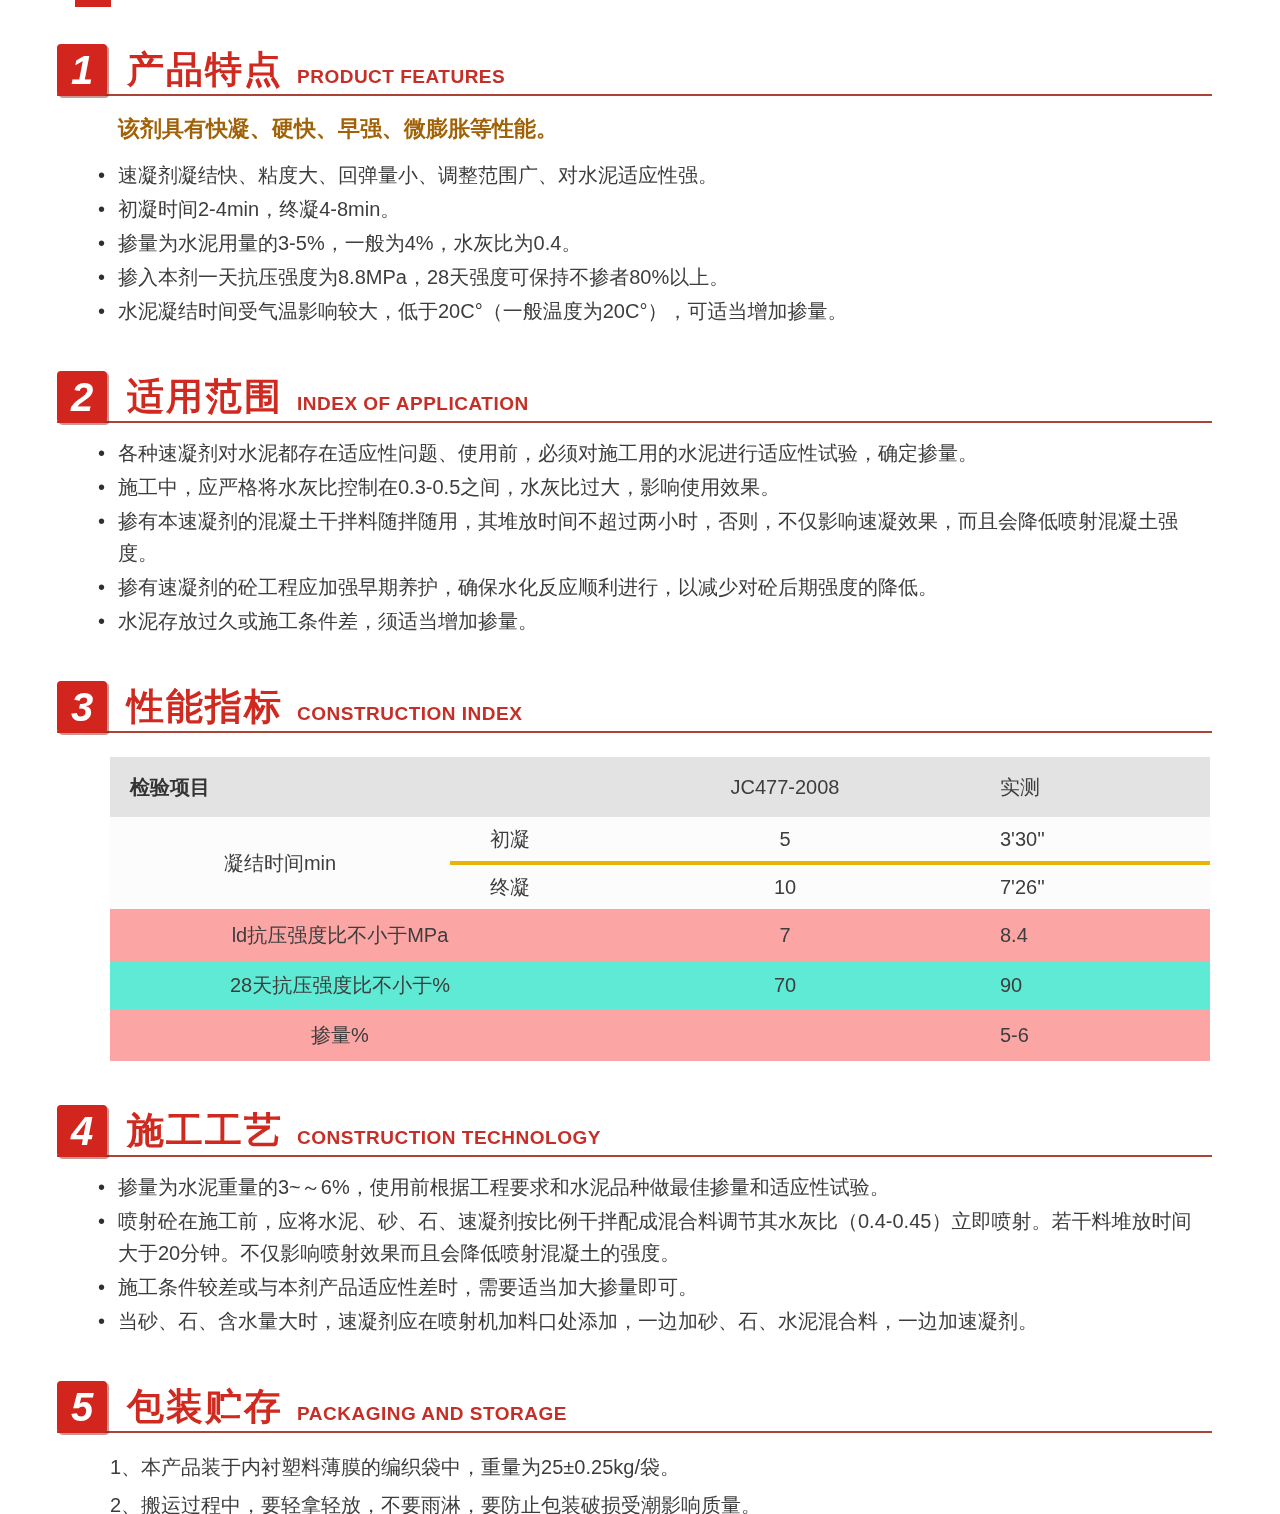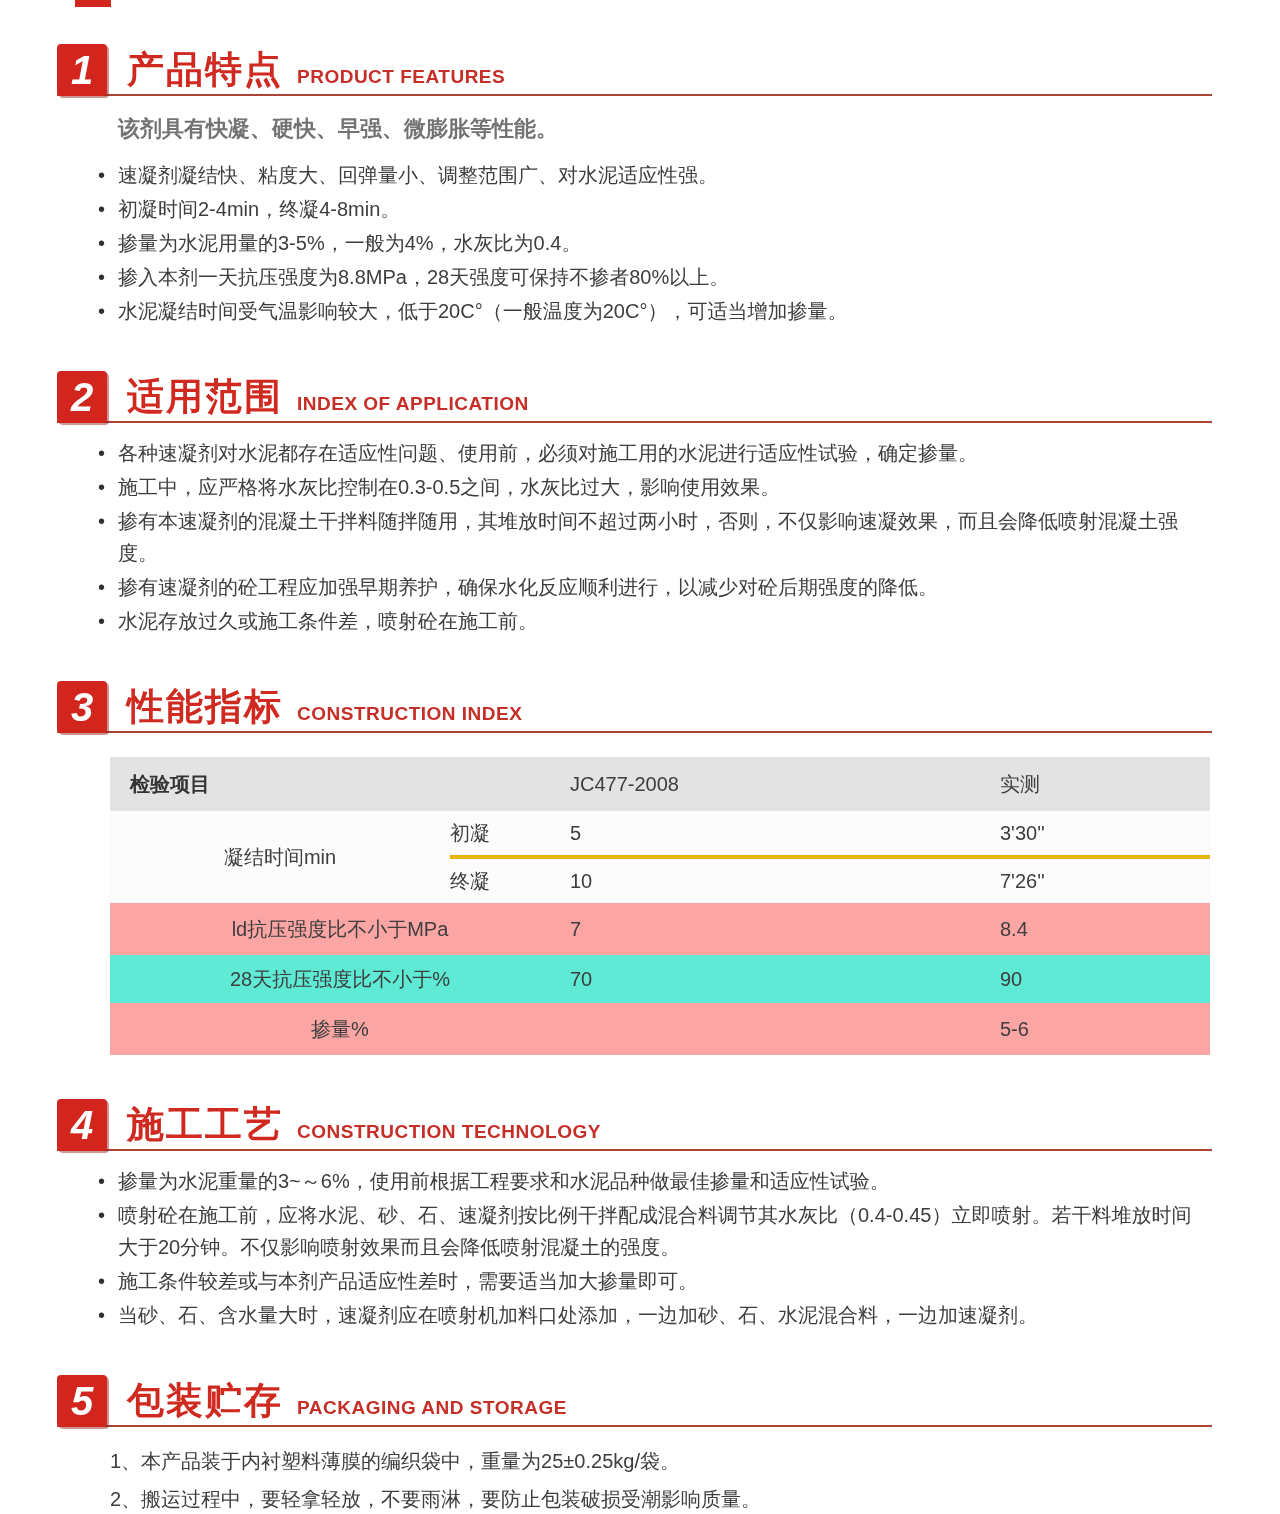--- a/index.html
+++ b/index.html
@@ -30,45 +30,45 @@
     color:#cf2920; font-size:37px; font-weight:bold; letter-spacing:2px;
     line-height:1; margin:0 14px 0 20px; padding-bottom:6px;
   }
   .title-en {
     color:#c62f27; font-size:19px; font-weight:bold; letter-spacing:0.5px;
     line-height:1; padding-bottom:8px; white-space:nowrap;
   }
 
   .intro {
     margin:16px 70px 6px 118px;
-    font-size:22px; font-weight:bold; color:#737373; line-height:1.5;font-family:Liberation Serif, serif;
+    font-size:22px; font-weight:bold; color:#a16207; line-height:1.5;font-family:Liberation Serif, serif;
   }
   .bullets { margin:14px 70px 0 96px; }
   .bullet {
     position:relative; padding-left:22px;
     font-size:20px; line-height:1.6; color:#3d3d3d; margin:2px 0;
   }
   .bullet::before { content:"•"; position:absolute; left:2px; top:0; color:#2f2f2f; }
   .numbered { margin:18px 70px 0 110px; }
   .num-item { font-size:20px; line-height:1.6; color:#3d3d3d; margin:6px 0; }
 
   table.perf {
     margin:24px 70px 0 110px; width:1100px;
     border-collapse:collapse; font-size:20px; color:#3d3d3d;
     table-layout:fixed;
   }
   table.perf col.c1 { width:340px; }
   table.perf col.c2 { width:120px; }
   table.perf col.c3 { width:430px; }
   table.perf col.c4 { width:210px; }
   table.perf td, table.perf th { font-weight:normal; padding:0; }
-  tr.t-head td { background:#e3e3e3; height:54px;margin-top:48px; }
+  tr.t-head td { background:#e3e3e3; height:60px;margin-top:48px; }
   tr.t-head td:first-child { padding-left:20px; font-weight:bold; color:#333; }
   td.lbl { padding-left:20px; text-align:center; }
-  td.ctr { text-align:left; }
+  td.ctr { text-align:center; }
   td.meas { padding-left:35px; text-align:left; }
   tr.sub-row { background:#fcfcfc; height:46px; }
   tr.sub-row-a td.divided { border-bottom:4px solid #eab308; }
   tr.gray { background:#fca5a5; height:52px; }
   tr.white { background:#5eead4; height:48px; }
 </style>
 </head>
 <body>
 
 <div class="top-mark"></div>
@@ -93,21 +93,21 @@
   <div class="sec-head">
     <div class="badge">2</div>
     <div class="title-zh">适用范围</div>
     <div class="title-en">INDEX OF APPLICATION</div>
   </div>
   <div class="bullets">
     <div class="bullet">各种速凝剂对水泥都存在适应性问题、使用前，必须对施工用的水泥进行适应性试验，确定掺量。</div>
     <div class="bullet">施工中，应严格将水灰比控制在0.3-0.5之间，水灰比过大，影响使用效果。</div>
     <div class="bullet">掺有本速凝剂的混凝土干拌料随拌随用，其堆放时间不超过两小时，否则，不仅影响速凝效果，而且会降低喷射混凝土强度。</div>
     <div class="bullet">掺有速凝剂的砼工程应加强早期养护，确保水化反应顺利进行，以减少对砼后期强度的降低。</div>
-    <div class="bullet">水泥存放过久或施工条件差，喷射砼在施工前。</div>
+    <div class="bullet">水泥存放过久或施工条件差，须适当增加掺量。</div>
   </div>
 </div>
 
 <div class="section">
   <div class="sec-head">
     <div class="badge">3</div>
     <div class="title-zh">性能指标</div>
     <div class="title-en">CONSTRUCTION INDEX</div>
   </div>
   <table class="perf">

